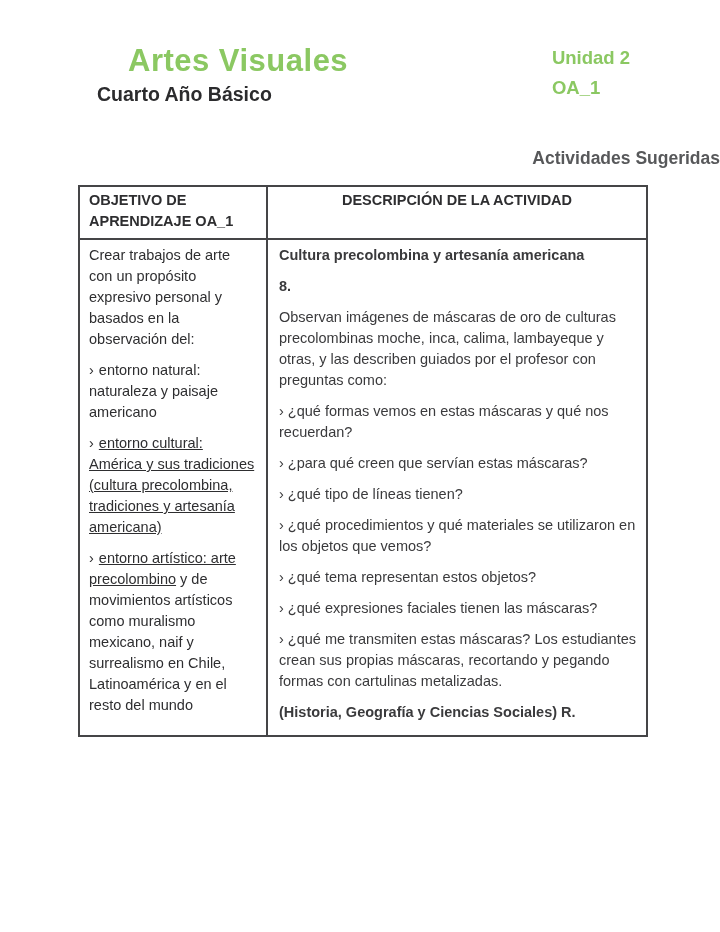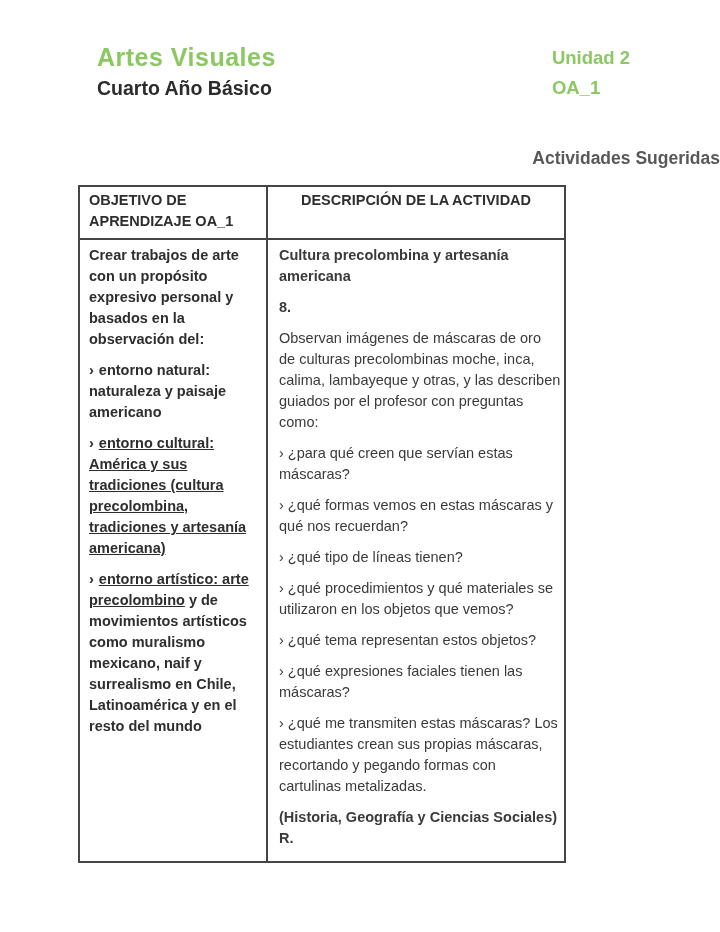--- a/index.html
+++ b/index.html
@@ -15,25 +15,26 @@
 
   
   .doc-header {
     position: absolute;
     left: 97px; right: 90px; top: 44px;
     display: flex;
     justify-content: space-between;
     align-items: flex-start;
   }
   .doc-title {
-    font-size: 25px;
+    font-size: 31px;
     font-weight: bold;
     color: #8bc862;
     line-height: 1.1;
     letter-spacing: 0.5px;
+    margin-left: 31px;
   }
   .doc-subtitle {
     font-size: 19.5px;
     font-weight: bold;
     color: #2b2b2d;
     margin-top: 5px;
   }
   .doc-meta { text-align: left; padding-top: 5px; }
   .unit-label, .oa-label {
     font-size: 18.5px;
@@ -50,42 +51,42 @@
     text-align: right;
     font-size: 17.5px;
     font-weight: bold;
     color: #57585a;
   }
 
   
   .activities-table {
     position: absolute;
     left: 78px; top: 185px;
-    width: 488px;
+    width: 570px;
     border: 2px solid #454547;
     font-size: 14.5px;
     line-height: 21px;
   }
   .t-row { display: grid; grid-template-columns: 188px 1fr; }
   .t-row.header { border-bottom: 2px solid #454547; }
   .cell { padding: 3px 9px 6px 9px; }
   .cell.left { border-right: 2px solid #454547; }
   .th-objective {
     font-weight: bold;
     color: #2e2e30;
   }
   .th-description {
     font-weight: bold;
     color: #2e2e30;
     text-align: center;
   }
   .cell.body { padding: 5px 9px 12px 9px; }
   .cell.body.right { padding: 5px 3px 12px 11px; }
 
-  .objective-cell { font-weight: bold; color: #2e2e30; }
+  .objective-cell { font-weight: normal; color: #2e2e30; }
   .objective-cell p { margin-bottom: 10px; }
   .objective-cell p:last-child { margin-bottom: 0; }
   .bullet { margin-right: 5px; }
   .ul-seg { text-decoration: underline; }
 
   .description-cell p { margin-bottom: 10px; color: #3a3a3c; }
   .description-cell p:last-child { margin-bottom: 0; }
   .activity-heading, .activity-number {
     font-weight: bold;
     color: #2e2e30;
@@ -126,22 +127,22 @@
         <p>Crear trabajos de arte con un propósito expresivo personal y basados en la observación del:</p>
         <p><span class="bullet">›</span><span class="ul-seg"></span><span>entorno natural: naturaleza y paisaje americano</span></p>
         <p><span class="bullet">›</span><span class="ul-seg">entorno cultural: América y sus tradiciones (cultura precolombina, tradiciones y artesanía americana)</span><span></span></p>
         <p><span class="bullet">›</span><span class="ul-seg">entorno artístico: arte precolombino</span><span> y de movimientos artísticos como muralismo mexicano, naif y surrealismo en Chile, Latinoamérica y en el resto del mundo</span></p>
       </div>
 
       <div class="cell body right description-cell">
         <p class="activity-heading">Cultura precolombina y artesanía americana</p>
         <p class="activity-number">8.</p>
         <p>Observan imágenes de máscaras de oro de culturas precolombinas moche, inca, calima, lambayeque y otras, y las describen guiados por el profesor con preguntas como:</p>
+        <p>› ¿qué formas vemos en estas máscaras y qué nos recuerdan?</p>
         <p>› ¿para qué creen que servían estas máscaras?</p>
-        <p>› ¿qué formas vemos en estas máscaras y qué nos recuerdan?</p>
         <p>› ¿qué tipo de líneas tienen?</p>
         <p>› ¿qué procedimientos y qué materiales se utilizaron en los objetos que vemos?</p>
         <p>› ¿qué tema representan estos objetos?</p>
         <p>› ¿qué expresiones faciales tienen las máscaras?</p>
         <p>› ¿qué me transmiten estas máscaras? Los estudiantes crean sus propias máscaras, recortando y pegando formas con cartulinas metalizadas.</p>
         <p class="activity-footnote">(Historia, Geografía y Ciencias Sociales) R.</p>
       </div>
 
     </div>
   </div>

